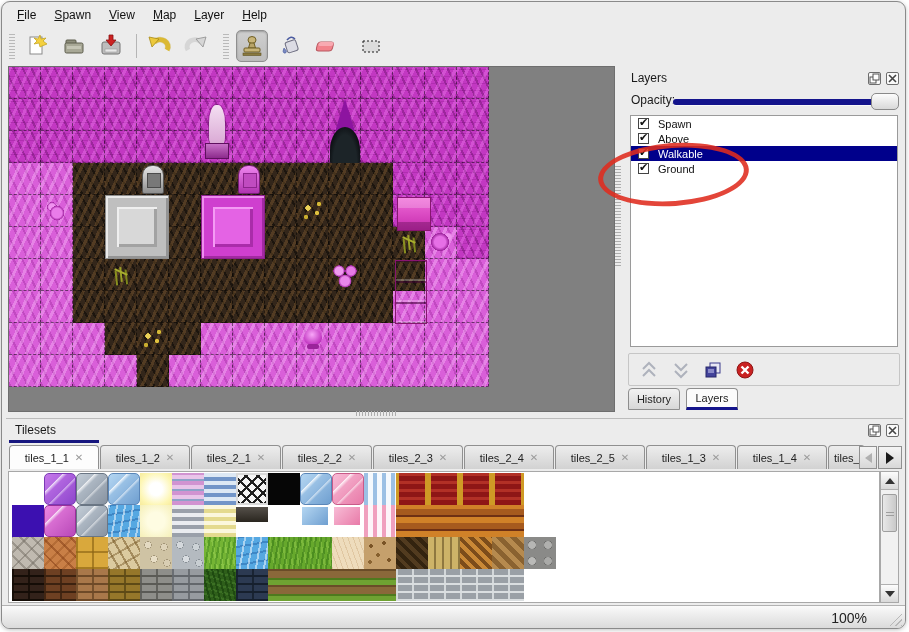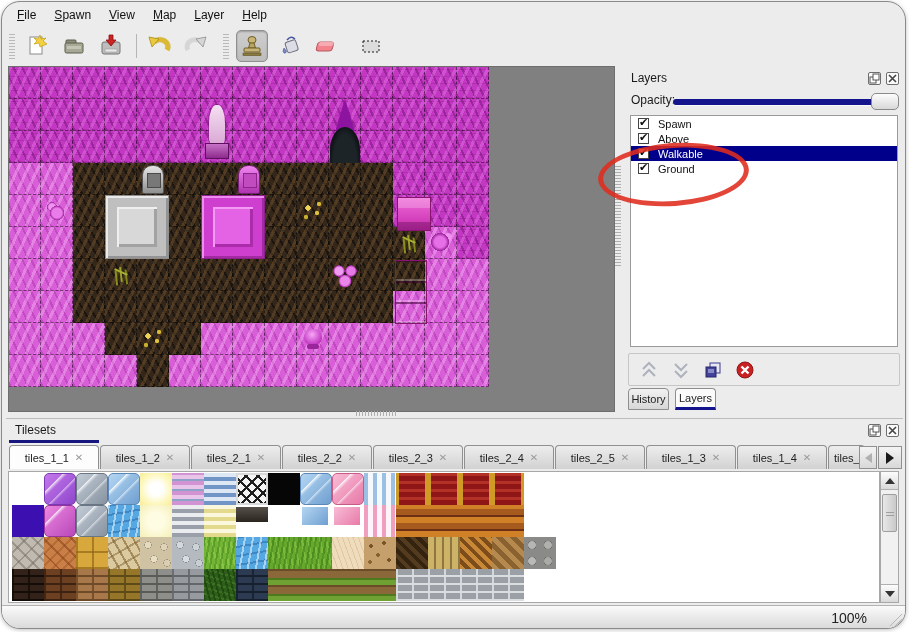--- a/index.html
+++ b/index.html
@@ -1,18 +1,18 @@
 <!DOCTYPE html>
 <html><head>
 <meta charset="utf-8">
 <style>
   html,body{margin:0;padding:0;background:#fff;font-family:"Liberation Sans","DejaVu Sans",sans-serif;}
   #stage{position:relative;width:909px;height:632px;background:#fff;overflow:hidden;}
   .window{position:absolute;left:1px;top:1px;width:903px;height:626px;border:1.5px solid #8a8a8a;
-          border-radius:19px;background:#ececec;overflow:hidden;box-shadow:0 1px 4px rgba(0,0,0,.25);}
+          border-radius:9px;background:#ececec;overflow:hidden;box-shadow:0 1px 4px rgba(0,0,0,.25);}
   
   .menubar{position:absolute;left:0;top:0;width:100%;height:26px;display:flex;align-items:center;padding-left:6px;}
   .menu-item{display:inline-block;font-size:12px;color:#111;padding:0 9px;line-height:24px;}
   .menu-item::first-letter{text-decoration:underline;}
   
   .toolbar{position:absolute;left:0;top:26px;width:100%;height:36px;display:flex;align-items:center;}
   .tb-handle{width:6px;height:26px;margin-left:7px;background:repeating-linear-gradient(0deg,#b9b9b9 0 1px,transparent 1px 3px);}
   .tb-btn{width:30px;height:30px;margin-left:7px;display:flex;align-items:center;justify-content:center;border-radius:5px;}
   .tb-btn.selected{background:linear-gradient(#cfcfcf,#bdbdbd);border:1px solid #8f8f8f;box-shadow:inset 0 1px 2px rgba(0,0,0,.25);}
   .tb-sep{width:1px;height:24px;background:#b5b5b5;margin-left:10px;}
@@ -80,21 +80,21 @@
   .slider-handle::after{content:"";position:absolute;inset:4px 6px;background:radial-gradient(circle 1px,#9a9a9a 55%,transparent 60%);background-size:4px 4px;}
   .layer-list{position:absolute;left:7px;top:49px;width:268px;height:232px;background:#fff;border:1px solid #9a9a9a;box-sizing:border-box;overflow:hidden;}
   .layer-row{display:flex;align-items:center;height:15px;font-size:11px;color:#111;}
   .layer-row.selected{background:#00008b;color:#fff;}
   .checkbox{width:11px;height:11px;margin-left:7px;background:#fff;border:1px solid #444;box-sizing:border-box;position:relative;flex:none;}
   .checkbox::after{content:"✔";position:absolute;left:0px;top:-3px;font-size:11px;color:#111;}
   .layer-label{margin-left:9px;white-space:nowrap;}
   .layer-tools{position:absolute;left:5px;top:287px;width:272px;height:33px;border:1px solid #c6c6c6;border-radius:2px;box-sizing:border-box;display:flex;align-items:center;}
   .lt-btn{width:24px;height:24px;margin-left:8px;display:flex;align-items:center;justify-content:center;}
   .dock-tabs{position:absolute;left:5px;top:322px;height:24px;display:flex;}
-  .dtab{width:41px;height:22px;margin-right:6px;font-size:11px;color:#222;display:flex;align-items:center;justify-content:center;
+  .dtab{width:52px;height:22px;margin-right:6px;font-size:11px;color:#222;display:flex;align-items:center;justify-content:center;
     border:1px solid #8e8e8e;border-radius:4px 4px 0 0;background:linear-gradient(#f2f2f2,#d7d7d7);box-sizing:border-box;}
   .dtab.active{background:#fbfbfb;border-bottom:3px solid #14148c;}
   .annotation-ellipse{position:absolute;left:596px;top:141px;width:141px;height:53px;border:5px solid rgba(223,43,30,.88);
     border-radius:50%;transform:rotate(-4deg);pointer-events:none;z-index:50;}
   
   .tilesets-dock{position:absolute;left:4px;top:416px;width:897px;height:187px;border-top:1px solid #bcbcbc;}
   .ts-underline{position:absolute;left:3px;top:21px;width:90px;height:3px;background:#16167e;}
   .ts-tabs{position:absolute;left:3px;top:26px;height:25px;display:flex;}
   .ts-tab{width:90px;height:24px;margin-right:1px;display:flex;align-items:center;justify-content:center;gap:6px;
     font-size:11px;color:#222;border:1px solid #909090;border-bottom:none;border-radius:4px 4px 0 0;

